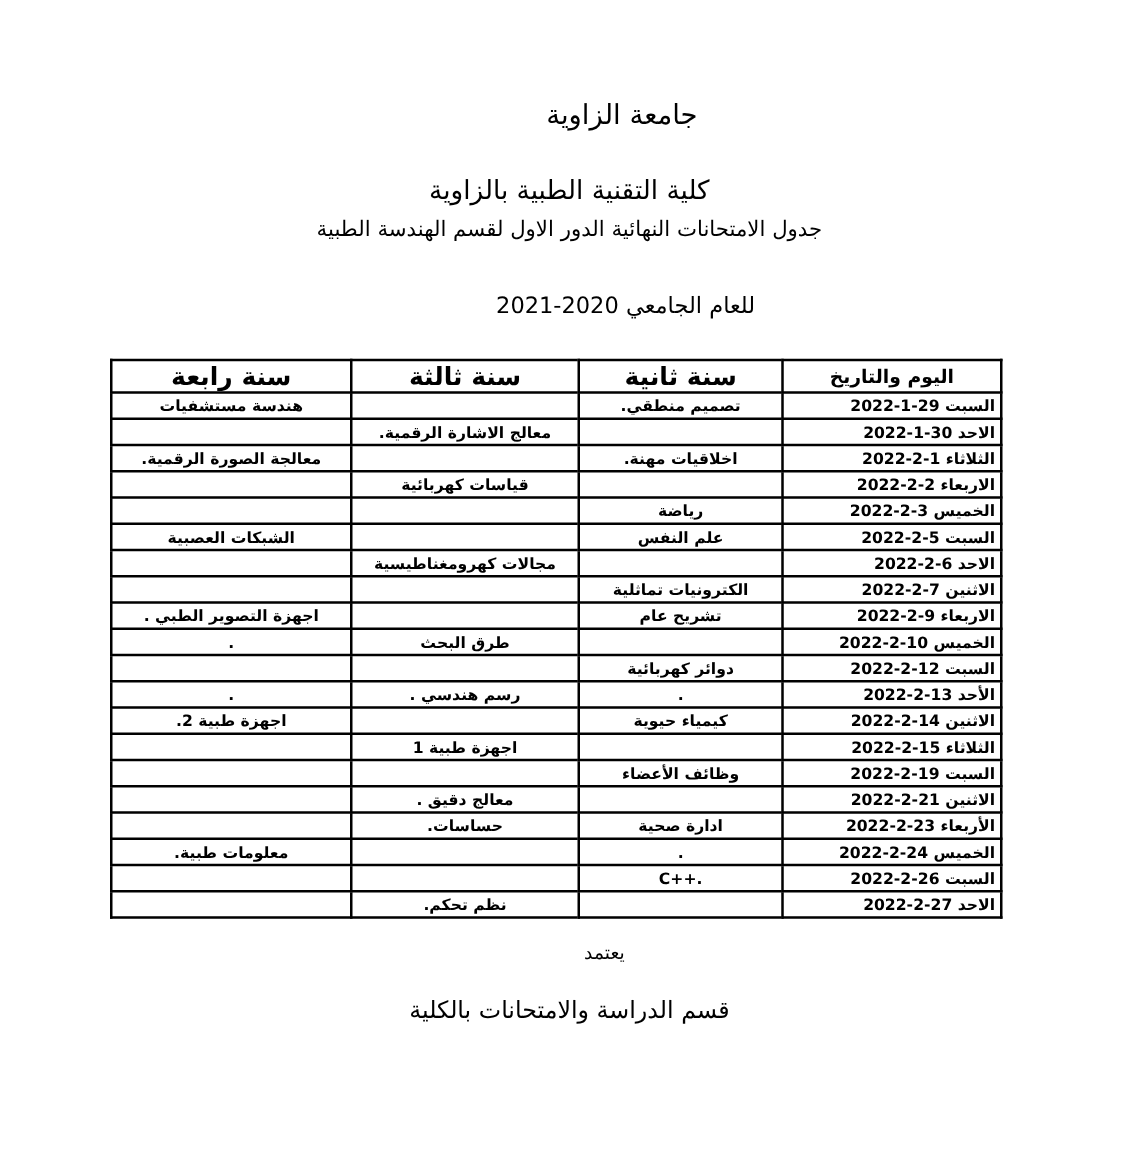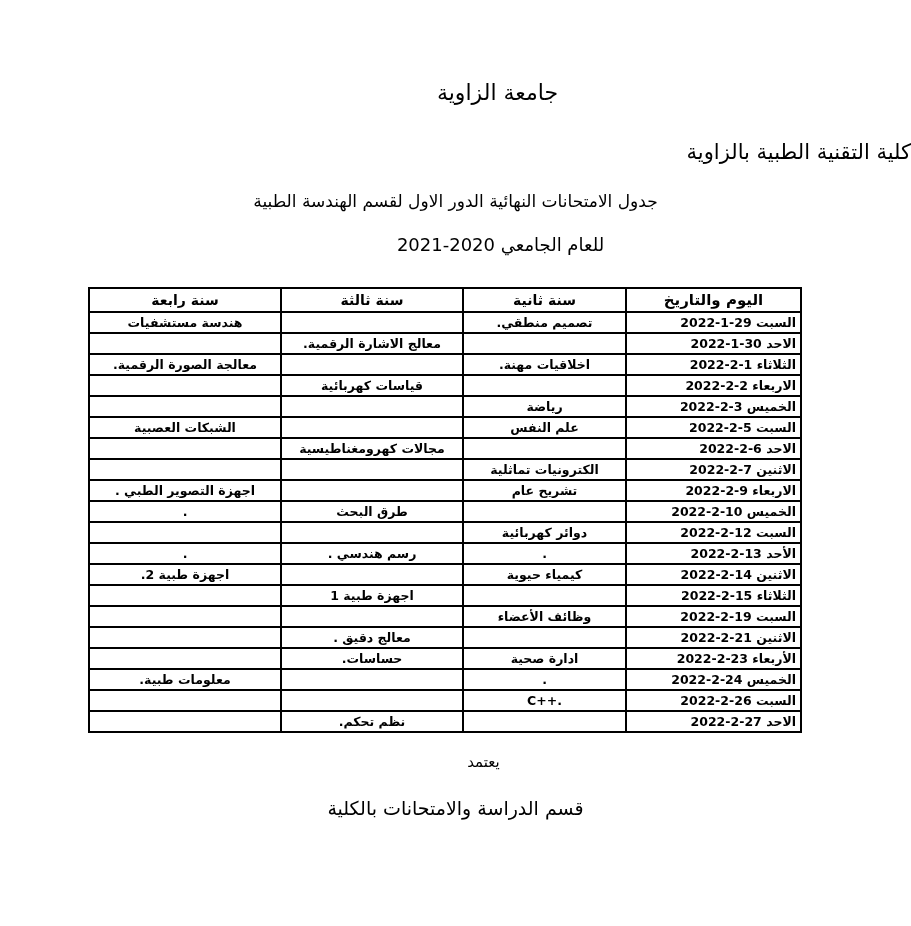--- a/index.html
+++ b/index.html
@@ -10,43 +10,43 @@
     font-family:"DejaVu Sans", sans-serif;
     color:#000;
     overflow:hidden;
   }
   .title, .footer-line {
     position:absolute; left:0; width:911px;
     text-align:center; direction:rtl;
     white-space:nowrap;
   }
   .t1 { top:80px;  font-size:22px;margin-left:42px; }
-  .t2 { top:140px; font-size:21px;text-align:right; }
-  .t3 { top:191px; font-size:17px; }
+  .t2 { top:140px; font-size:21px; }
+  .t3 { top:174px; font-size:17px; }
   .t4 { top:234px; font-size:18px;margin-left:45px; }
   .f1 { top:753px; font-size:15px;padding-left:28px; }
   .f2 { top:797px; font-size:19px; }
 
   table.exam-table {
     position:absolute; top:287px; left:88px;
     width:712px;
     border-collapse:collapse;
     table-layout:fixed;
     direction:rtl;
   }
   .exam-table th, .exam-table td {
     border:2px solid #000;
     overflow:hidden;
     white-space:nowrap;
     vertical-align:middle;
     padding:0 4px;
   }
   .exam-table thead th {
     height:22px;
-    font-size:14px;
+    font-size:20px;
     font-weight:bold;
     text-align:center;
   }
   .exam-table thead th.date-head { font-size:15px; }
   .exam-table tbody td {
     height:19px;
     font-size:12.5px;
     font-weight:bold;
     text-align:center;
   }

